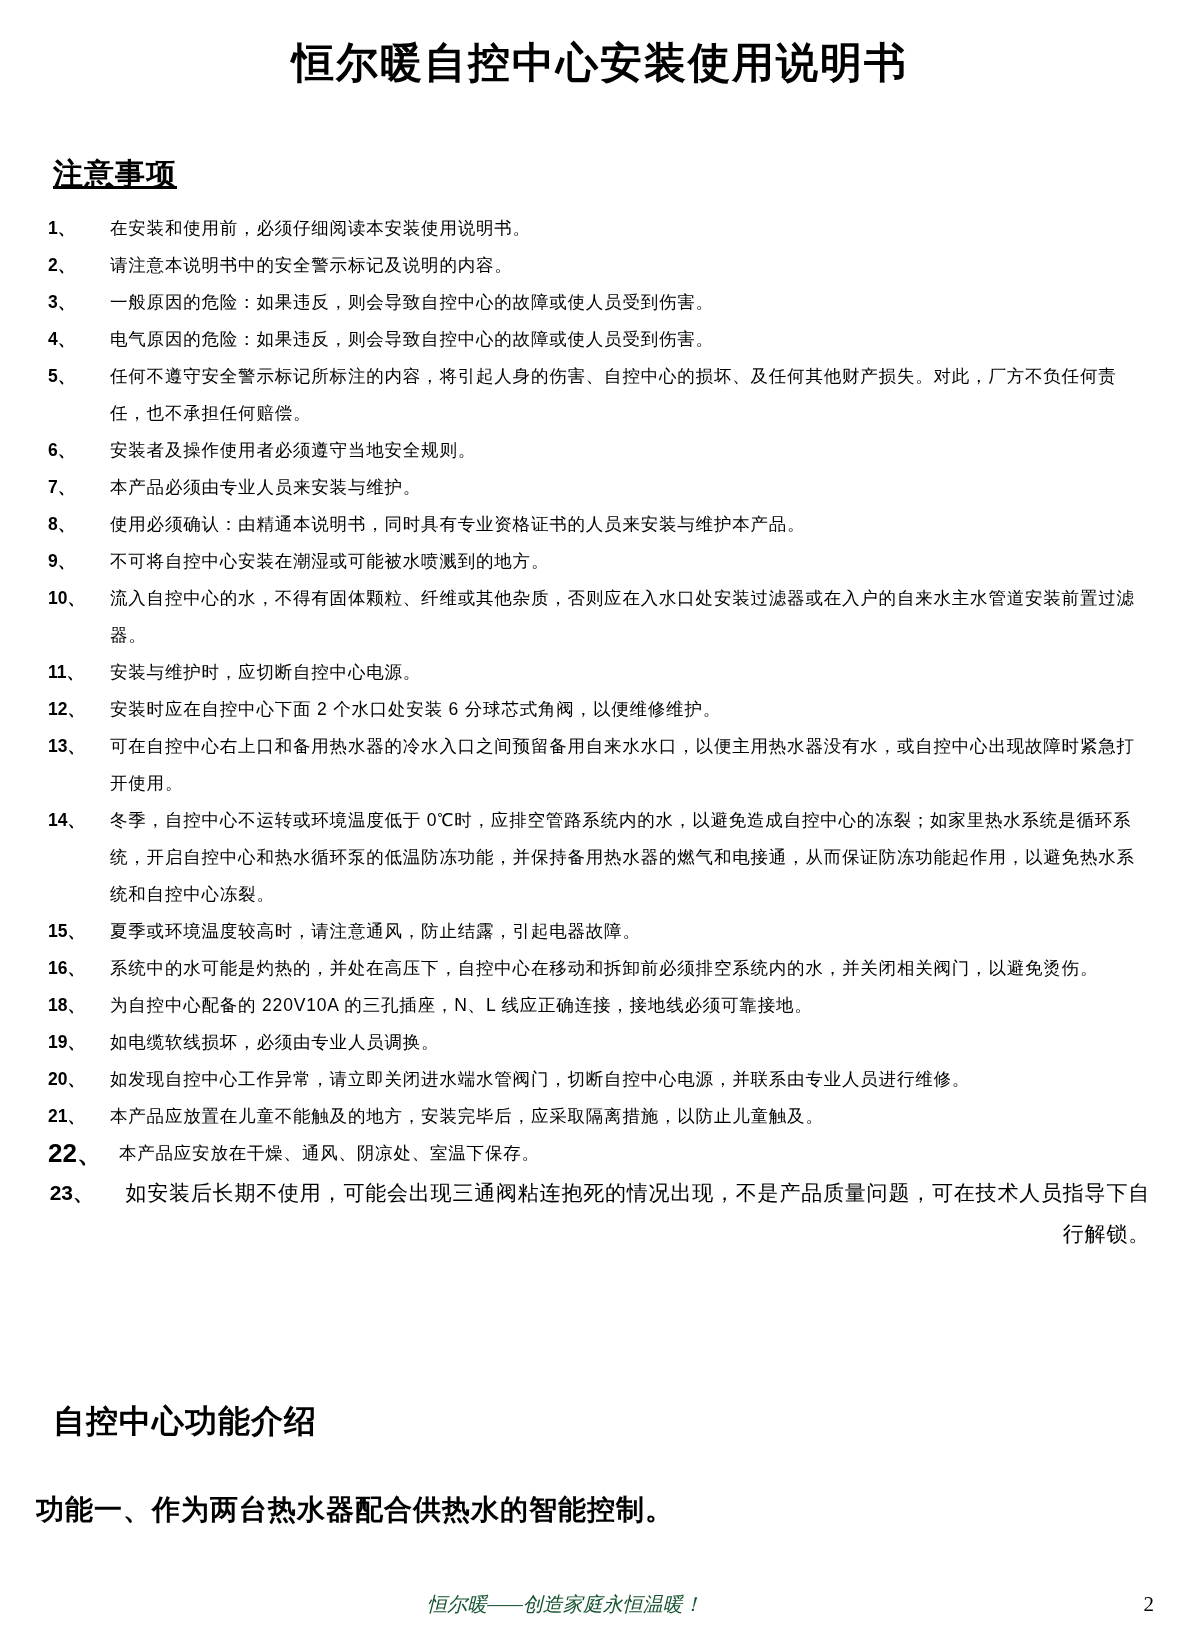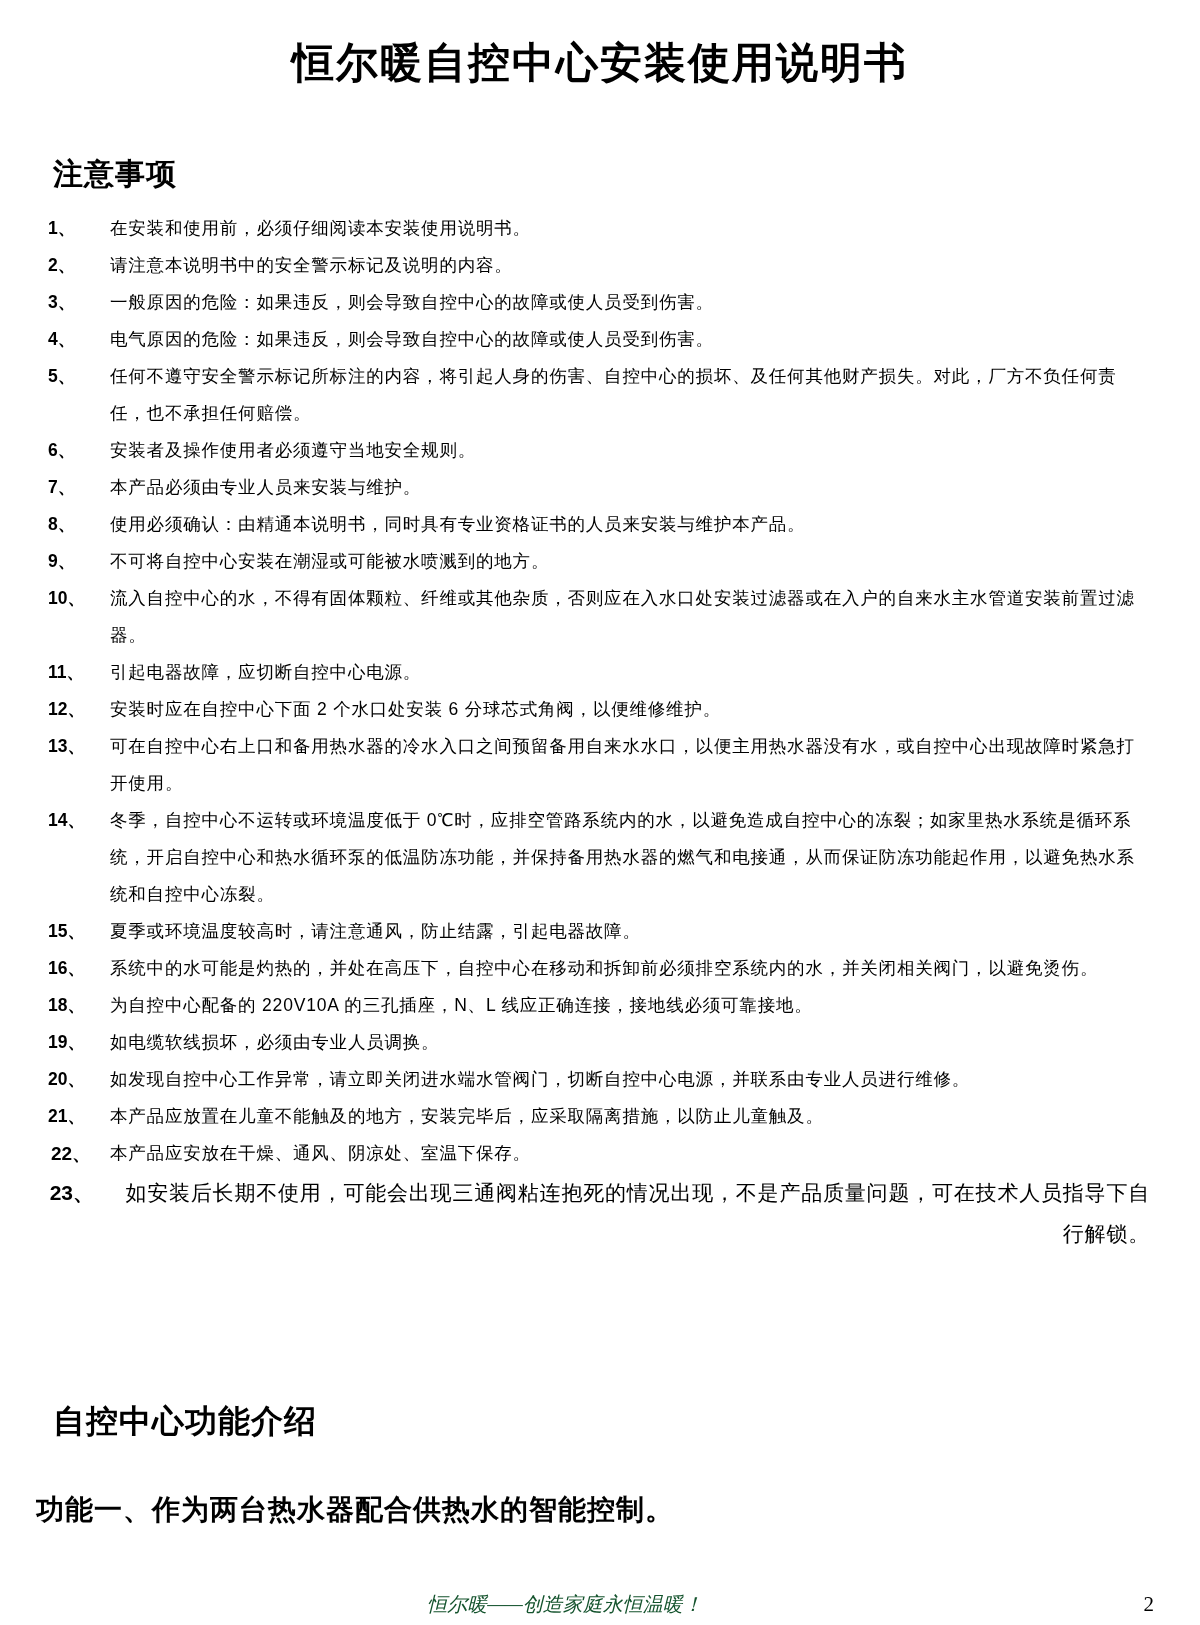--- a/index.html
+++ b/index.html
@@ -23,41 +23,42 @@
     letter-spacing: 2px;
     line-height: 1.3;
   }
 
   .h-notice {
     margin: 66px 0 0 53px;
     font-size: 30px;
     font-weight: 800;
     letter-spacing: 1px;
     line-height: 1.1;
+    text-decoration: underline;
   }
 
   .notice-list {
     list-style: none;
     margin: 20px 0 0 0;
     padding: 0 50px 0 48px;
   }
   .notice-item {
     display: flex;
     align-items: flex-start;
     font-size: 17.5px;
     line-height: 37px;
     letter-spacing: 0.8px;
   }
   .notice-item .num {
     flex: 0 0 46px;
     font-weight: 700;
     letter-spacing: 0;
   }
   .notice-item .txt { flex: 1; margin-left: 16px; }
-  .notice-item.num-big .num { font-size: 19px; text-align: center; }
+  .notice-item.num-big .num { font-size: 26px; text-align: center; }
   .notice-item.big {
     font-size: 21px;
     line-height: 41px;
     text-align: right;
   }
   .notice-item.big .num { font-size: 21px; }
 
   .h-functions {
     margin: 150px 14px 0 53px;
     font-size: 32px;
@@ -142,21 +143,21 @@
     <li class="notice-item">
         <span class="num">9、</span>
         <span class="txt">不可将自控中心安装在潮湿或可能被水喷溅到的地方。</span>
       </li>
     <li class="notice-item">
         <span class="num">10、</span>
         <span class="txt">流入自控中心的水，不得有固体颗粒、纤维或其他杂质，否则应在入水口处安装过滤器或在入户的自来水主水管道安装前置过滤器。</span>
       </li>
     <li class="notice-item">
         <span class="num">11、</span>
-        <span class="txt">引起电器故障，应切断自控中心电源。</span>
+        <span class="txt">安装与维护时，应切断自控中心电源。</span>
       </li>
     <li class="notice-item">
         <span class="num">12、</span>
         <span class="txt">安装时应在自控中心下面 2 个水口处安装 6 分球芯式角阀，以便维修维护。</span>
       </li>
     <li class="notice-item">
         <span class="num">13、</span>
         <span class="txt">可在自控中心右上口和备用热水器的冷水入口之间预留备用自来水水口，以便主用热水器没有水，或自控中心出现故障时紧急打开使用。</span>
       </li>
     <li class="notice-item">

